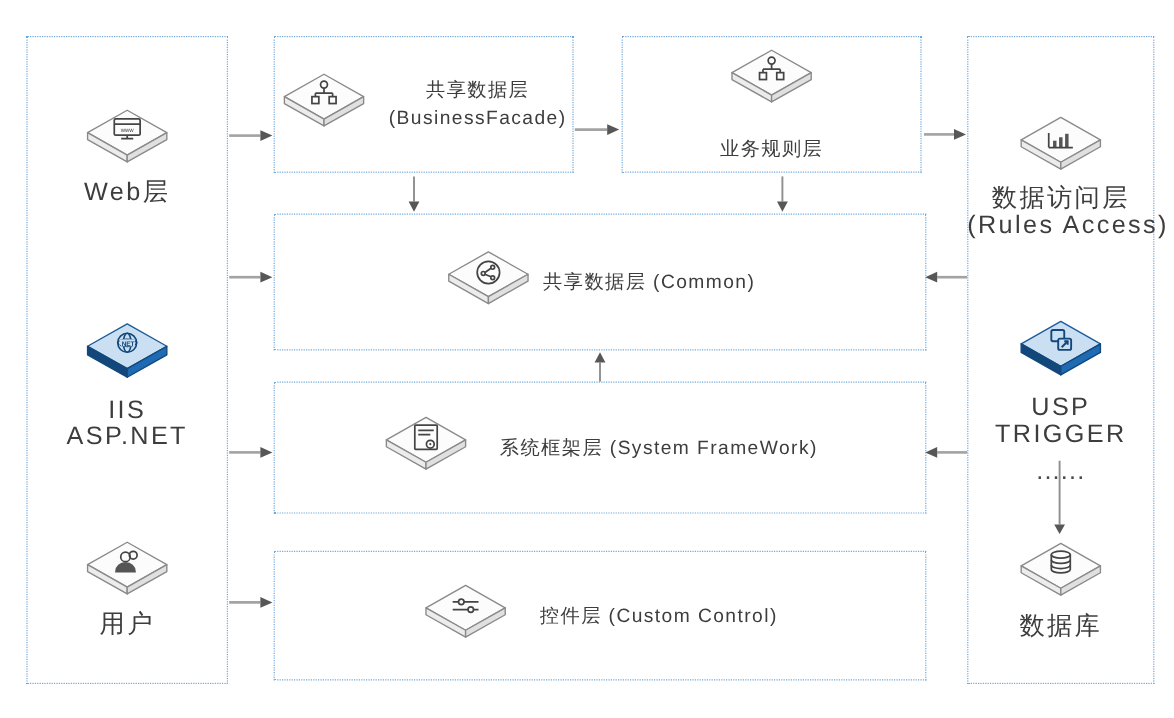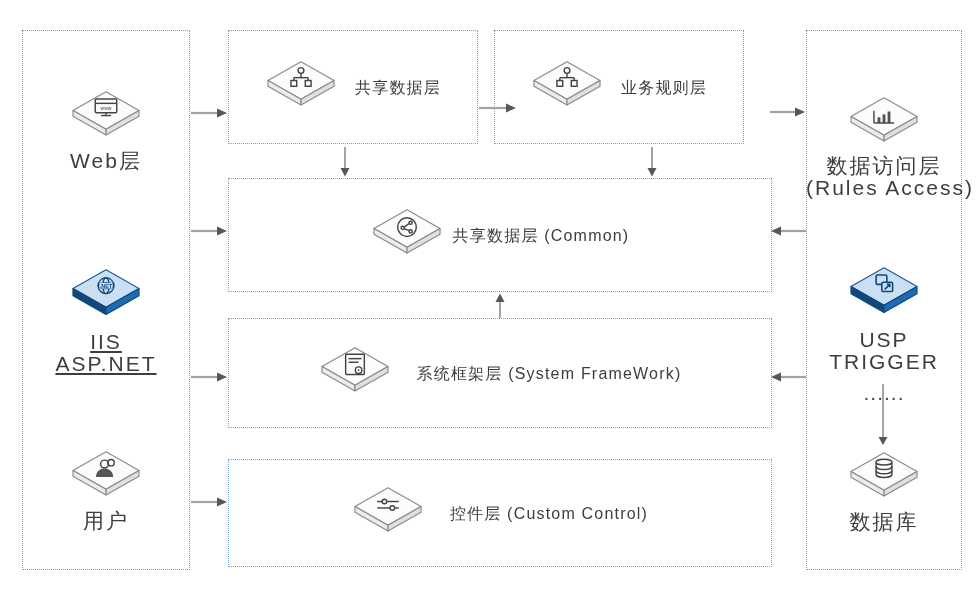--- a/index.html
+++ b/index.html
@@ -110,24 +110,25 @@
   <div class="dashed" style="left:22px;top:30px;width:168px;height:540px;"></div>
   <div class="dashed" style="left:806px;top:30px;width:156px;height:540px;"></div>
 
   <div class="dashed layer-box" style="left:228px;top:30px;width:250px;height:114px;">
     <svg class="iso" viewBox="0 0 100 78">
         <use href="#tile-white"></use>
         <use href="#glyph-sitemap"></use>
       </svg>
     <div class="layer-text">
       <div>共享数据层</div>
-    </div>
-  </div>
-
-  <div class="dashed layer-box" style="left:494px;top:30px;width:250px;height:114px;">
+      <div>(BusinessFacade)</div>
+    </div>
+  </div>
+
+  <div class="dashed layer-box" style="left:518px;top:30px;width:250px;height:114px;flex-direction:column;">
     <svg class="iso" viewBox="0 0 100 78">
         <use href="#tile-white"></use>
         <use href="#glyph-sitemap"></use>
       </svg>
     <div class="layer-text">
       <div>业务规则层</div>
     </div>
   </div>
 
   <div class="dashed layer-box" style="left:228px;top:178px;width:544px;height:114px;gap:10px;">
@@ -155,21 +156,21 @@
   </div>
 
   <div style="position:absolute;left:22px;top:30px;width:168px;height:540px;">
     <div class="col-node" style="top:59px;">
       <svg class="iso" viewBox="0 0 100 78">
           <use href="#tile-white"></use>
           <use href="#glyph-browser"></use>
         </svg>
       <div class="nlbl">Web层</div>
     </div>
-    <div class="col-node" style="top:237px;text-decoration:underline;">
+    <div class="col-node" style="top:237px;">
       <svg class="iso" viewBox="0 0 100 78">
           <use href="#tile-blue"></use>
           <use href="#glyph-dotnet"></use>
         </svg>
       <div class="nlbl" style="margin-top:8px;line-height:22px;">IIS</div>
       <div class="nlbl" style="margin-top:0;line-height:22px;">ASP.NET</div>
     </div>
     <div class="col-node" style="top:419px;">
       <svg class="iso" viewBox="0 0 100 78">
           <use href="#tile-white"></use>

